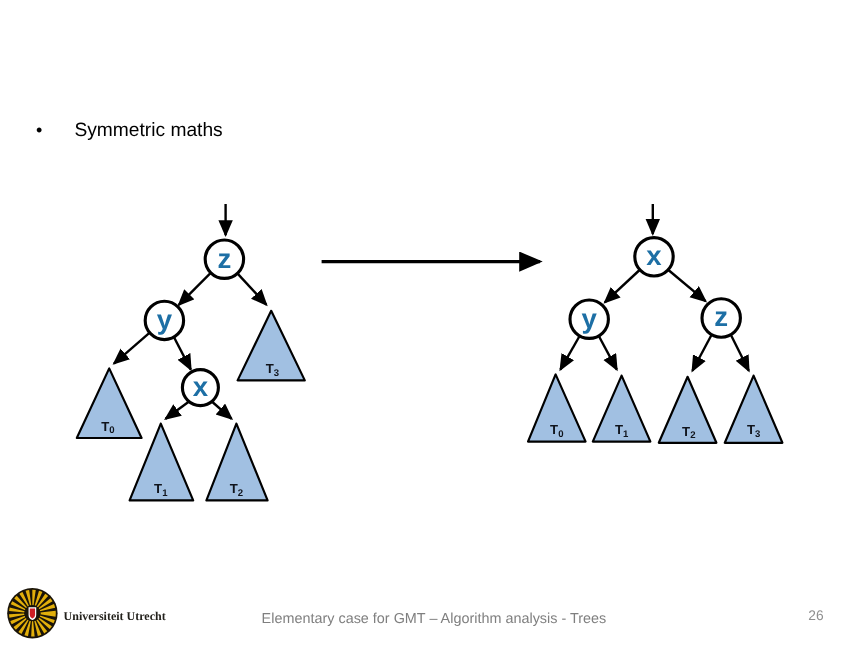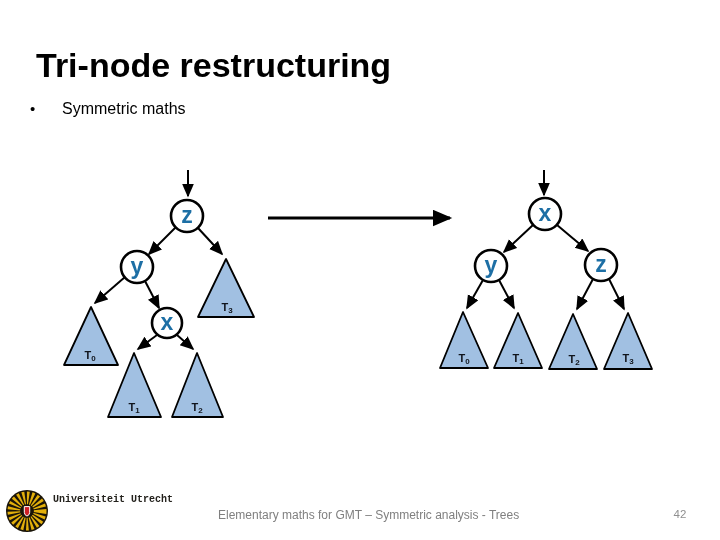--- a/index.html
+++ b/index.html
@@ -26,39 +26,38 @@
     font-family:"Liberation Sans", sans-serif;
   }
   .subtree{fill:#a1c0e2;stroke:#000;stroke-width:1.8;stroke-linejoin:round;}
   .subtree-label{
     font-size:11px;font-weight:bold;fill:#10141c;text-anchor:middle;
     font-family:"Liberation Sans", sans-serif;
   }
   .subtree-label .sub{font-size:8px;}
   .footer-logo{position:absolute;left:5px;top:489px;}
   .logo-text{
-    position:absolute;left:53px;top:494px;
-    font-family:Liberation Mono, monospace;font-weight:bold;
+    position:absolute;left:53px;top:509px;
+    font-family:Liberation Serif, serif;font-weight:bold;
     font-size:10px;color:#23211c;
   }
   .course-text{
     position:absolute;left:218px;top:508px;
     font-size:12px;color:#7f7f7f;
   }
   .page-number{
     position:absolute;left:668px;top:508px;width:24px;text-align:center;
     font-size:11.5px;color:#8f8f8f;
   }
 </style>
 </head>
 <body>
 
 <div class="slide">
 
-  <h1 class="title">Tri-node restructuring</h1>
 
   <div class="bullet-line">
     <span class="bullet-marker">•</span>
     <span>Symmetric maths</span>
   </div>
 
   <svg class="diagram-svg" width="720" height="540" viewBox="0 0 720 540">
     <defs>
       <marker id="ah" markerWidth="9" markerHeight="8" refX="6.2" refY="3" orient="auto">
         <path d="M0,0 L7,3 L0,6 Z" fill="#000"></path>
@@ -128,16 +127,16 @@
 
   <svg class="footer-logo" width="44" height="44" viewBox="0 0 44 44">
     <g>
       <circle cx="22" cy="22" r="21" fill="#1a1408"></circle>
       <circle cx="22" cy="22" r="13" fill="none" stroke="#e2af0b" stroke-width="13" stroke-dasharray="2 1.8"></circle>
       <circle cx="22" cy="22" r="6.8" fill="#1a1408"></circle>
       <path d="M19.3,17.6 h5.4 v5.8 q0,2.6 -2.7,3.7 q-2.7,-1.1 -2.7,-3.7 z" fill="#cf1f25" stroke="#ffffff" stroke-width="1"></path>
     </g>
   </svg>
   <div class="logo-text">Universiteit Utrecht</div>
-  <div class="course-text">Elementary maths for GMT – Symmetric analysis - Trees</div>
-  <div class="page-number">42</div>
+  <div class="course-text">Elementary case for GMT – Algorithm analysis - Trees</div>
+  <div class="page-number">26</div>
 
 </div>
 
 </body></html>

